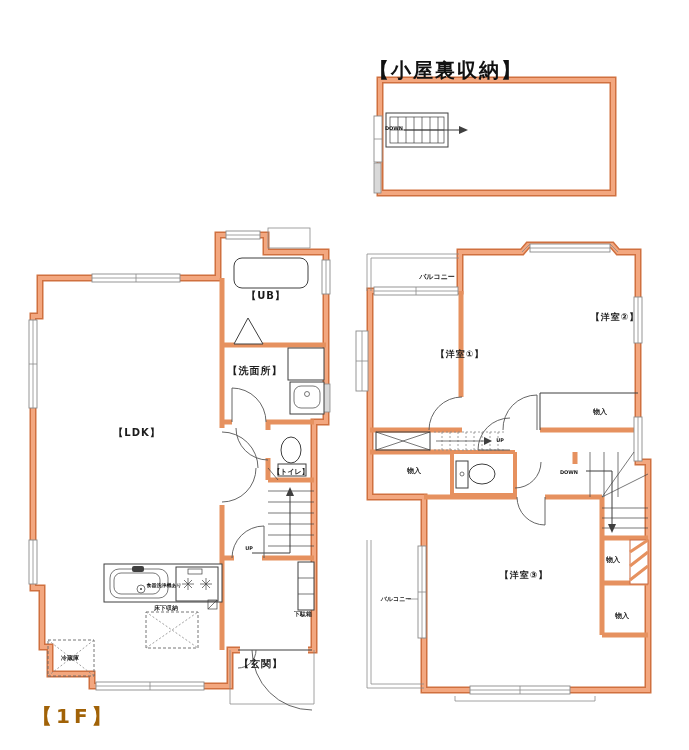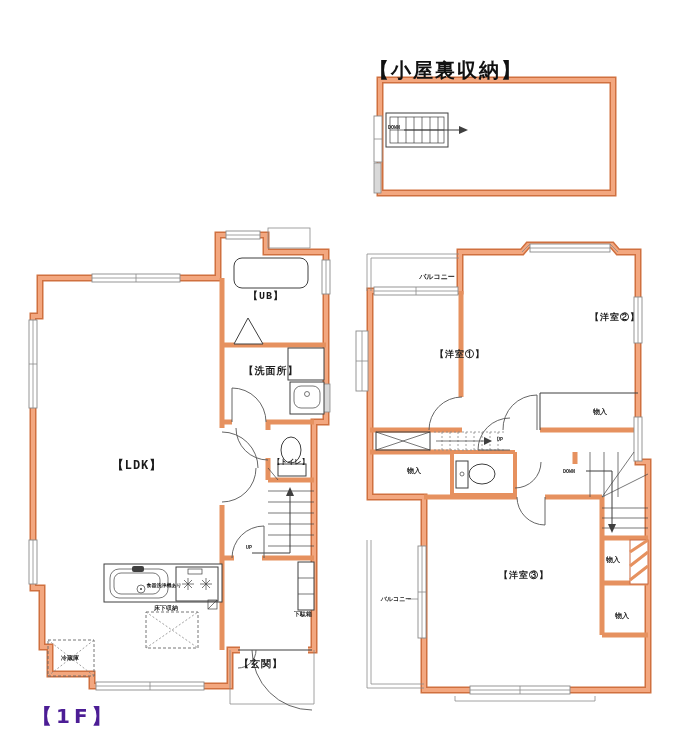--- a/index.html
+++ b/index.html
@@ -17,29 +17,29 @@
   .wln{fill:none;stroke:var(--gray);stroke-width:0.8;}
   .grayfill{fill:#d9d9d9;stroke:var(--gray);stroke-width:0.8;}
   .arc{fill:none;stroke:#555;stroke-width:0.9;}
   .dash{fill:none;stroke:#666;stroke-width:0.9;stroke-dasharray:3 2;}
   .dashf{fill:none;stroke:#888;stroke-width:0.8;stroke-dasharray:2 2;}
   .fix{fill:#ffffff;stroke:var(--ink);stroke-width:1;}
   .head{fill:var(--ink);stroke:none;}
   .hatch{stroke:var(--wall-mid);stroke-width:3;}
   
   .lbl{position:absolute;transform:translate(-50%,-50%);white-space:nowrap;
-       color:#1c1c1c;font-weight:600;letter-spacing:1px;font-size:9px;font-family:Liberation Mono, monospace;}
+       color:#1c1c1c;font-weight:600;letter-spacing:1px;font-size:9px;}
   .s5{font-size:5px;letter-spacing:0;}
   .s6{font-size:6px;letter-spacing:0;}
   .s7{font-size:7px;letter-spacing:0;}
   .s8{font-size:10px;}
-  .s10{font-size:12px;margin-top:32px;}
+  .s10{font-size:10px;}
   .title{position:absolute;transform:translate(-50%,-50%);white-space:nowrap;
        color:#111;font-weight:700;font-size:20px;letter-spacing:2px;}
-  .fl{position:absolute;white-space:nowrap;color:#4c1d95;font-weight:700;
+  .fl{position:absolute;white-space:nowrap;color:#a16207;font-weight:700;
       font-size:20px;letter-spacing:4px;}
 </style>
 </head>
 <body style="--wall-edge: #D0703F; --wall-core: #F3A77F; --wall-mid: #E6915F; --ink: #3F3F3F; --gray: #8A8A8A;">
 
 <div id="plan">
 
 <svg width="689" height="750" viewBox="0 0 689 750">
 
   <g>
@@ -254,22 +254,22 @@
       <path d="M517,497 A28,28 0 0 0 545,525 M545,497 V525" class="arc"></path>
     </g>
   </g>
 </svg>
 
 <span class="title" style="left:446px;top:57px;margin-top:13px;">【小屋裏収納】</span>
 <span class="lbl s5" style="left:394px;top:128px;">DOWN</span>
 
 <span class="lbl s10" style="left:137px;top:433px;">【LDK】</span>
 <span class="lbl s8" style="left:266px;top:296px;">【UB】</span>
-<span class="lbl s8" style="left:255px;top:371px;margin-left:16px;">【洗面所】</span>
-<span class="lbl s7" style="left:291px;top:462px;">【トイレ】</span>
+<span class="lbl s8" style="left:255px;top:371px;">【洗面所】</span>
+<span class="lbl s7" style="left:291px;top:472px;">【トイレ】</span>
 <span class="lbl s8" style="left:261px;top:664px;">【玄関】</span>
 <span class="lbl s6" style="left:303px;top:614px;">下駄箱</span>
 <span class="lbl s6" style="left:166px;top:608px;">床下収納</span>
 <span class="lbl s6" style="left:70px;top:658px;">冷蔵庫</span>
 <span class="lbl s5" style="left:164px;top:585px;">食器洗浄機あり</span>
 <span class="lbl s5" style="left:249px;top:548px;">UP</span>
 <span class="fl" style="left:32px;top:703px;">【1F】</span>
 
 <span class="lbl s7" style="left:437px;top:277px;">バルコニー</span>
 <span class="lbl" style="left:443px;top:354px;margin-left:17px;">【洋室①】</span>

